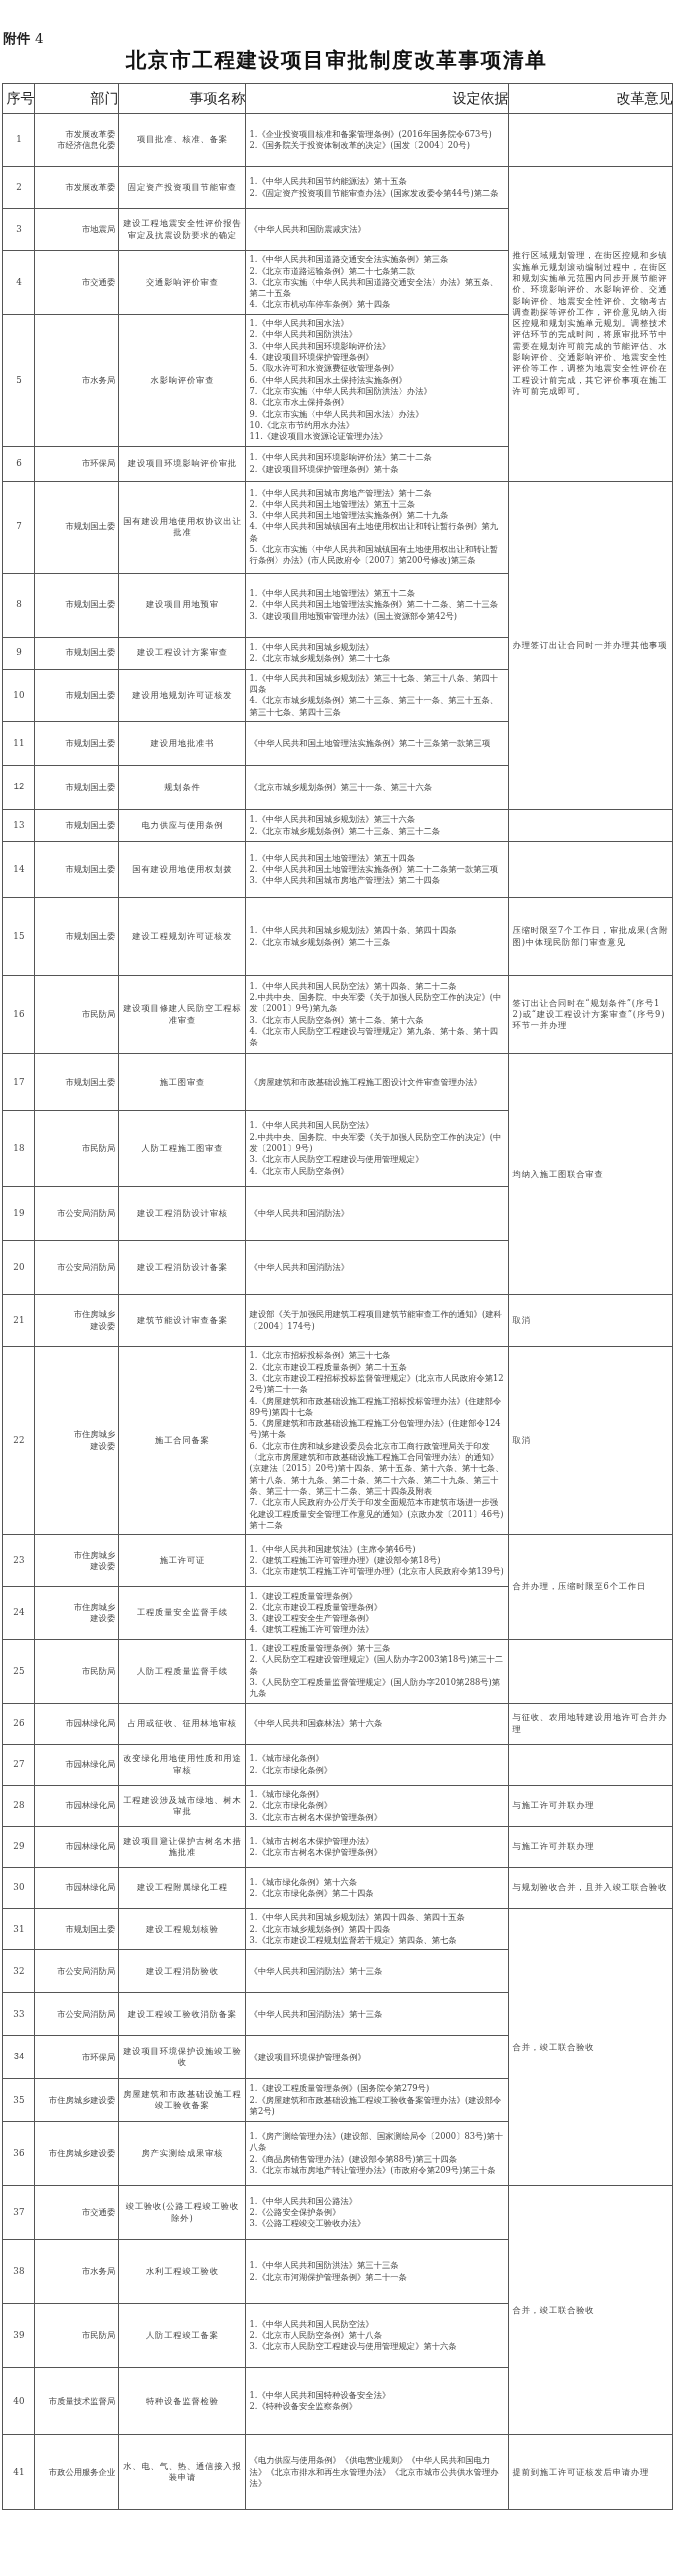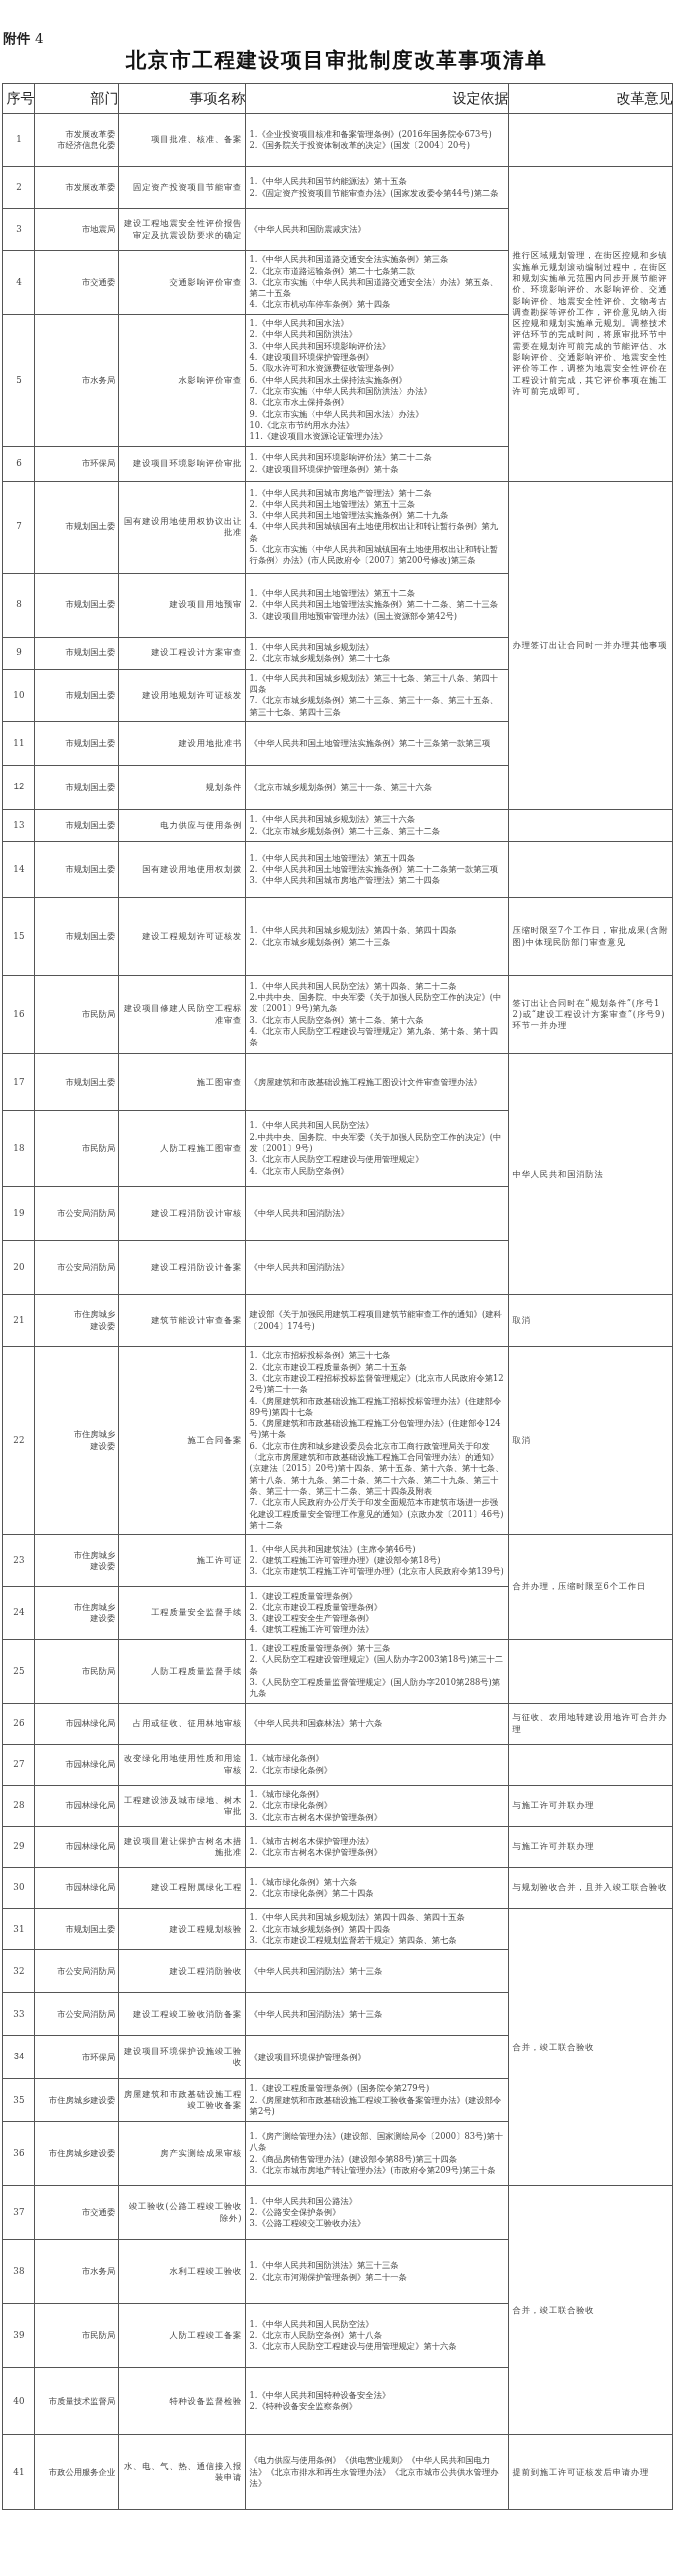--- a/index.html
+++ b/index.html
@@ -12,21 +12,21 @@
            font-size:20.6px; font-weight:bold; color:#111; letter-spacing:1.6px;
            font-family:"DejaVu Serif","Liberation Serif",serif; }
   table { position:absolute; left:2.4px; top:83px; width:669px; border-collapse:collapse;
           table-layout:fixed; }
   td, th { border:0.8px solid #555; font-size:8.3px; line-height:11.3px; color:#444;
            vertical-align:middle; padding:3.2px 3.2px; word-break:break-all; }
   th { font-weight:normal; font-size:14px; height:29px; padding:0; text-align:right;
        font-family:"DejaVu Sans","Liberation Sans",sans-serif; color:#222; }
   td.c0 { text-align:center; font-size:8.7px; padding:0; }
   td.c1 { text-align:right; }
-  td.c2 { text-align:right; letter-spacing:0.8px; }
+  td.c2 { text-align:center; letter-spacing:0.8px; }
   td.c3 { text-align:left; }
   td.c4 { text-align:left; letter-spacing:0.8px; }
   .basis-line { display:block; }
 </style>
 </head>
 <body>
 
 <div class="attach"><span>附件</span> <span class="num">4</span></div>
 <div class="title">北京市工程建设项目审批制度改革事项清单</div>
 
@@ -166,21 +166,21 @@
         </td>
       </tr>
       <tr style="height: 52px;">
         <td class="c0">10</td>
         <td class="c1">
           <span class="basis-line">市规划国土委</span>
         </td>
         <td class="c2">建设用地规划许可证核发</td>
         <td class="c3">
           <span class="basis-line">1.《中华人民共和国城乡规划法》第三十七条、第三十八条、第四十四条</span>
-          <span class="basis-line">7.《北京市城乡规划条例》第二十三条、第三十一条、第三十五条、第三十七条、第四十三条</span>
+          <span class="basis-line">4.《北京市城乡规划条例》第二十三条、第三十一条、第三十五条、第三十七条、第四十三条</span>
         </td>
       </tr>
       <tr style="height: 44px;">
         <td class="c0">11</td>
         <td class="c1">
           <span class="basis-line">市规划国土委</span>
         </td>
         <td class="c2">建设用地批准书</td>
         <td class="c3">
           <span class="basis-line">《中华人民共和国土地管理法实施条例》第二十三条第一款第三项</span>
@@ -249,21 +249,21 @@
       </tr>
       <tr style="height: 57px;">
         <td class="c0">17</td>
         <td class="c1">
           <span class="basis-line">市规划国土委</span>
         </td>
         <td class="c2">施工图审查</td>
         <td class="c3">
           <span class="basis-line">《房屋建筑和市政基础设施工程施工图设计文件审查管理办法》</span>
         </td>
-        <td class="c4" rowspan="4">中华人民共和国消防法</td>
+        <td class="c4" rowspan="4">均纳入施工图联合审查</td>
       </tr>
       <tr style="height: 76px;">
         <td class="c0">18</td>
         <td class="c1">
           <span class="basis-line">市民防局</span>
         </td>
         <td class="c2">人防工程施工图审查</td>
         <td class="c3">
           <span class="basis-line">1.《中华人民共和国人民防空法》</span>
           <span class="basis-line">2.中共中央、国务院、中央军委《关于加强人民防空工作的决定》(中发〔2001〕9号)</span>

